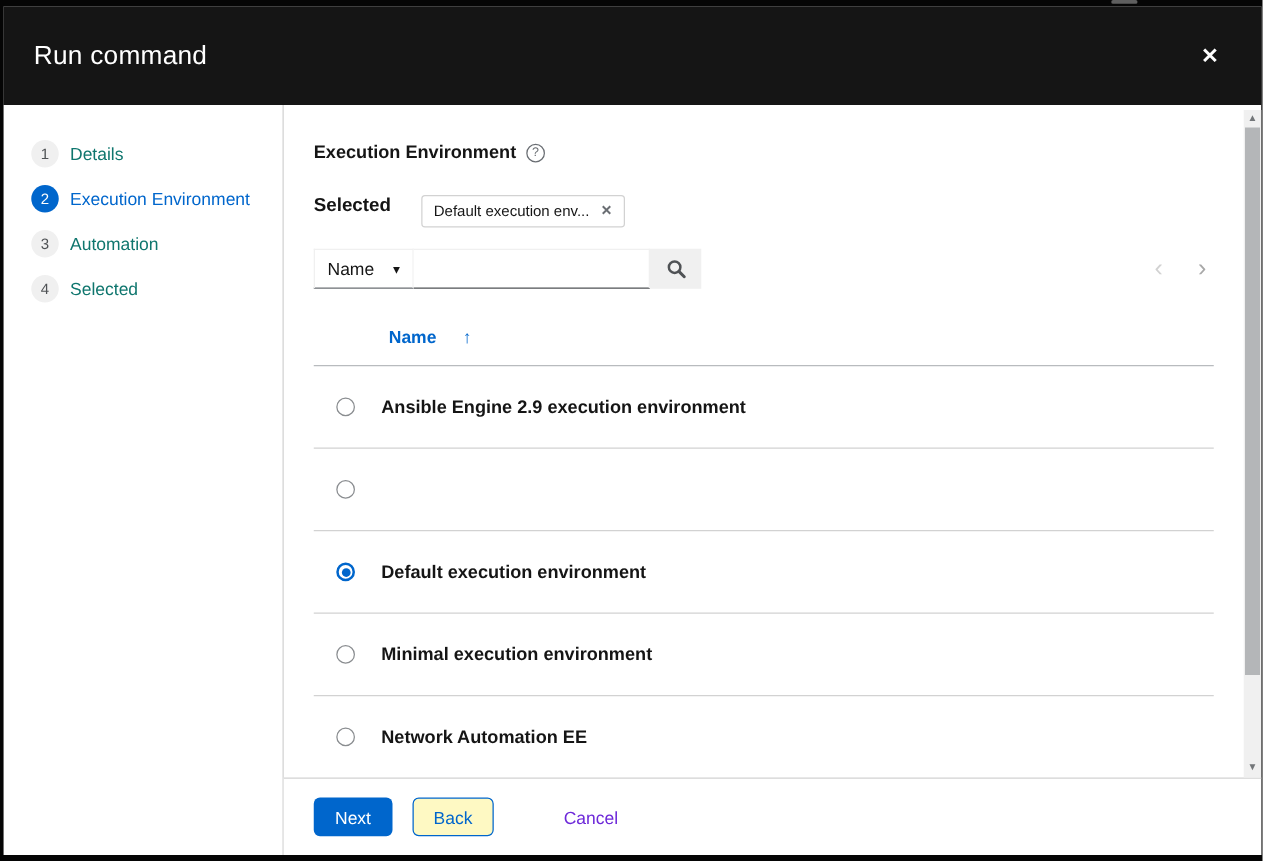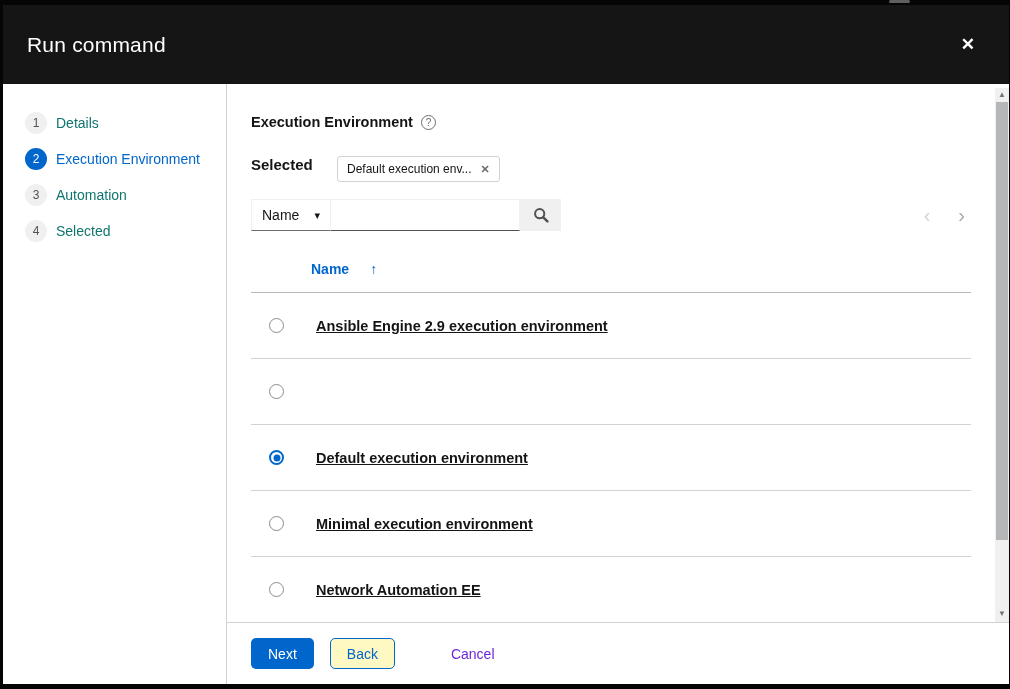--- a/index.html
+++ b/index.html
@@ -93,22 +93,22 @@
   .page-chevron.next { color: #a8a8a8; }
   
   .ee-table { margin-top: 16px; }
   .table-header {
     display: flex; align-items: center; gap: 21px; padding: 14px 0 15px 60px;
     border-bottom: 1px solid #b8bbbe; color: #0066cc; font-weight: 700; font-size: 14px;
   }
   .sort-icon { font-size: 14px; color: #0066cc; cursor: pointer; }
   .col-name { cursor: pointer; }
   .table-row {
-    height: 66px; display: flex; align-items: center; gap: 32px;
-    padding-left: 18px; border-bottom: 1px solid #d2d2d2; text-decoration: underline;
+    height: 66px; display: flex; align-items: center; gap: 21px;
+    padding-left: 18px; border-bottom: 1px solid #d2d2d2;
   }
   .radio {
     width: 15px; height: 15px; flex: none; border-radius: 50%;
     border: 1px solid #8a8d90; background: #fff; cursor: pointer; position: relative;
   }
   .radio.checked { border: 2px solid #0066cc; }
   .radio.checked::after {
     content: ""; position: absolute; left: 50%; top: 50%;
     width: 7px; height: 7px; border-radius: 50%; background: #0066cc;
     transform: translate(-50%, -50%);

